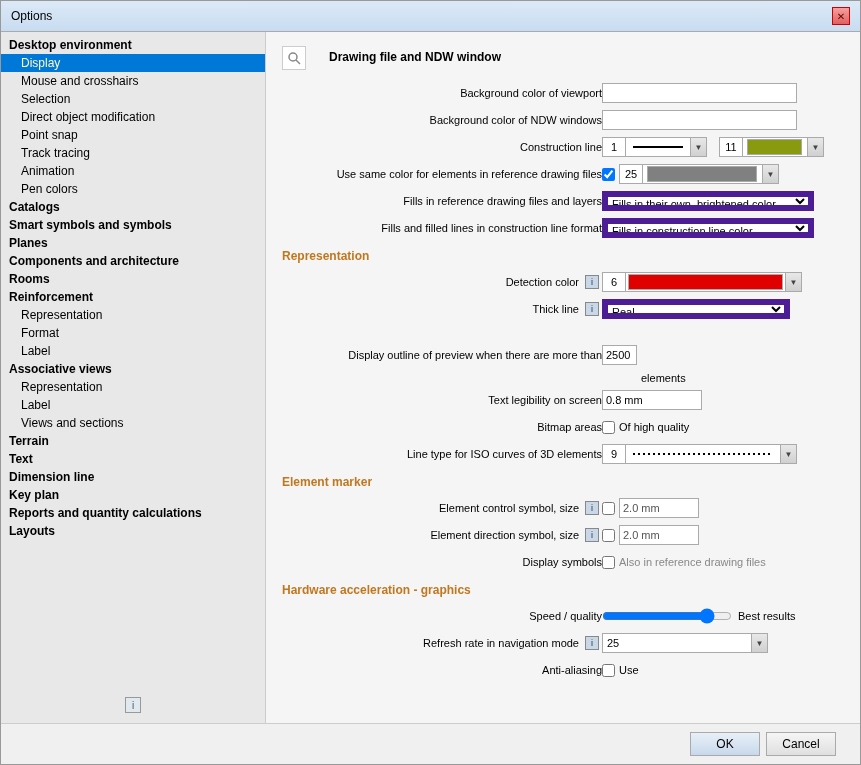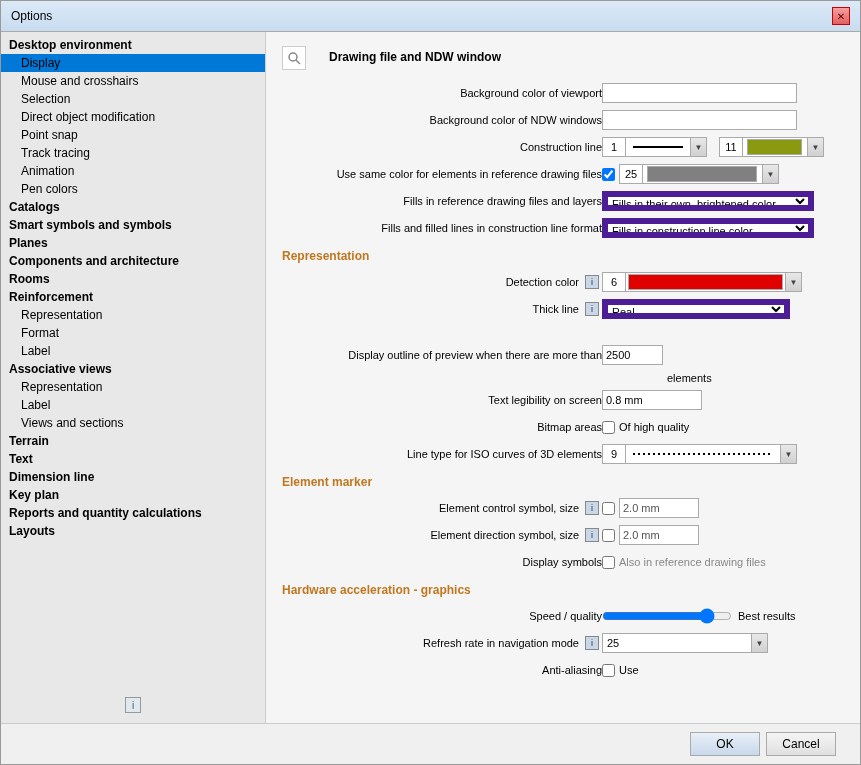--- a/index.html
+++ b/index.html
@@ -63,21 +63,21 @@
     }
     .sidebar-item {
       padding: 2px 8px 2px 20px;
       cursor: pointer;
       font-size: 12px;
       color: #000;
       white-space: nowrap;
     }
     .sidebar-item.selected {
       background: #0078d7;
-      color: #000000;
+      color: #fef9c3;
     }
     .sidebar-item.level1 {
       padding-left: 8px;
       font-weight: bold;
     }
     .sidebar-item.level2 {
       padding-left: 20px;
     }
     .sidebar-bottom {
       margin-top: auto;
@@ -420,21 +420,21 @@
         <div class="form-control-wrap">
           <select style="width:188px;">
             <option>Real</option>
           </select>
         </div>
       </div>
 
       <div class="form-row">
         <div class="form-label" style="width:320px;">Display outline of preview when there are more than</div>
         <div class="form-control-wrap" style="gap:4px;">
-          <input type="text" value="2500" style="width: 61px;">
+          <input type="text" value="2500" style="width: 35px;">
           <span style="font-size:11px;margin-top:47px;">elements</span>
         </div>
       </div>
 
       <div class="form-row">
         <div class="form-label" style="width:320px;">Text legibility on screen</div>
         <div class="form-control-wrap">
           <input type="text" value="0.8 mm" style="width: 100px;">
         </div>
       </div>

